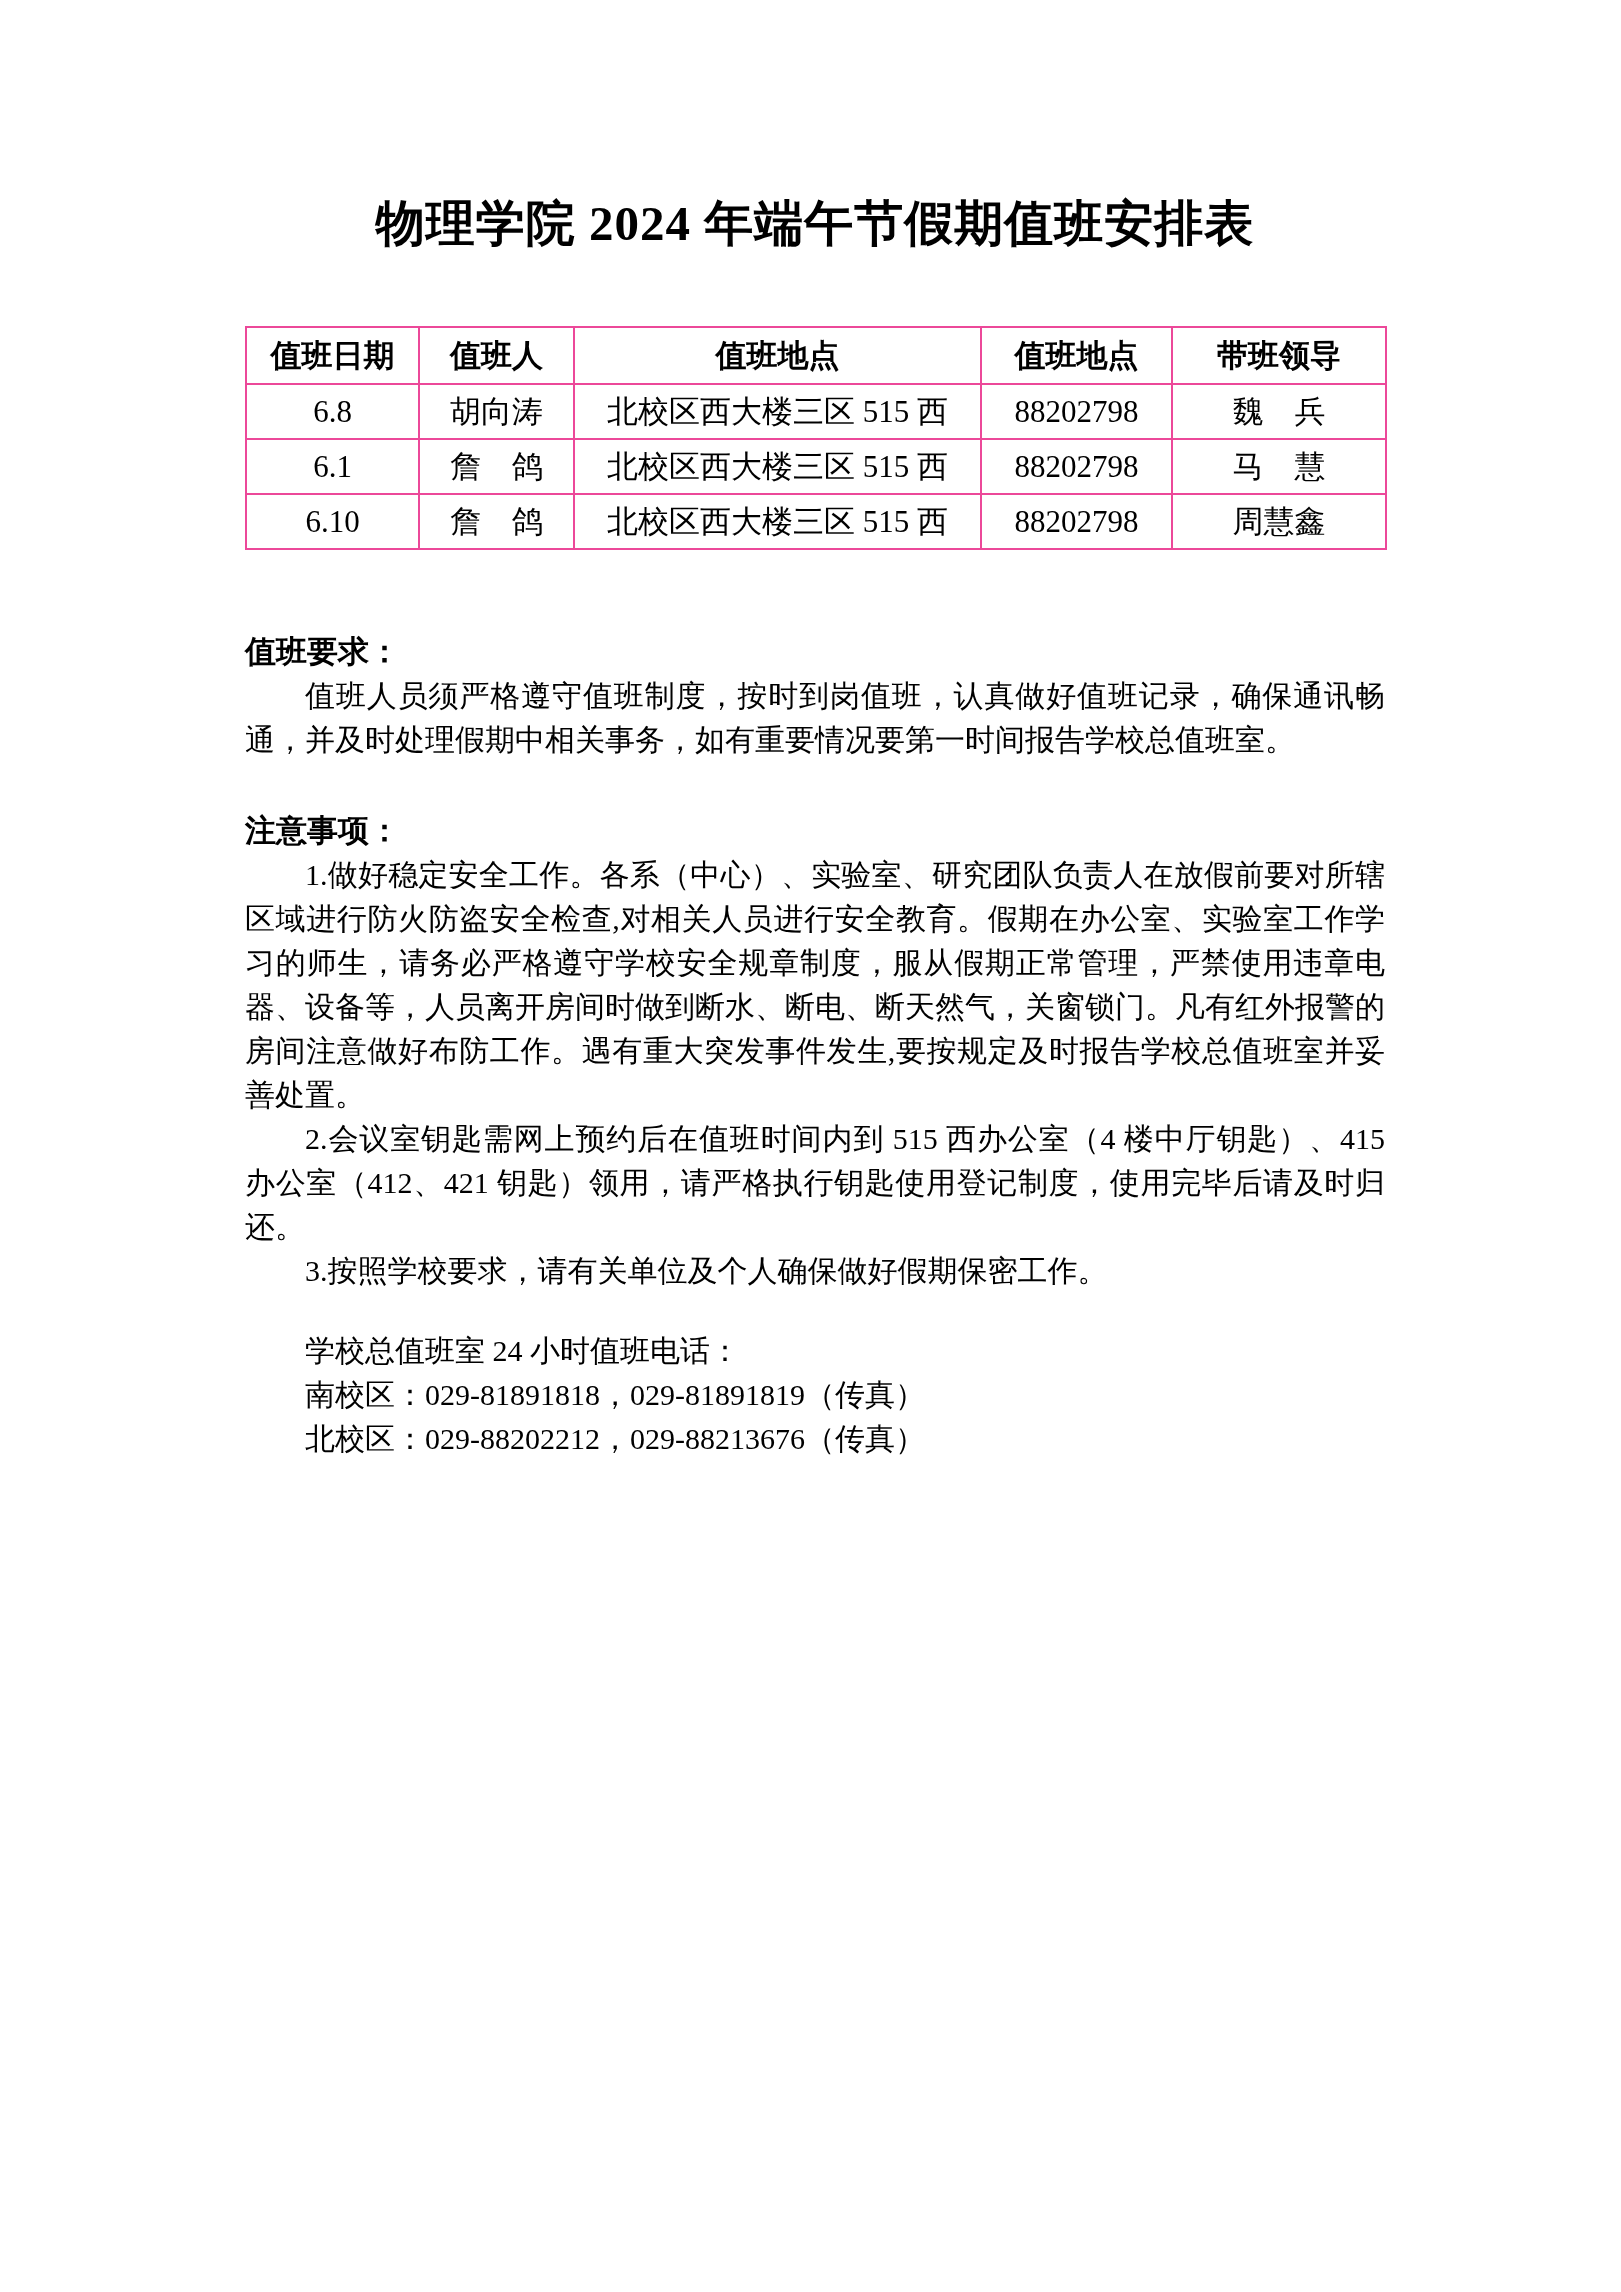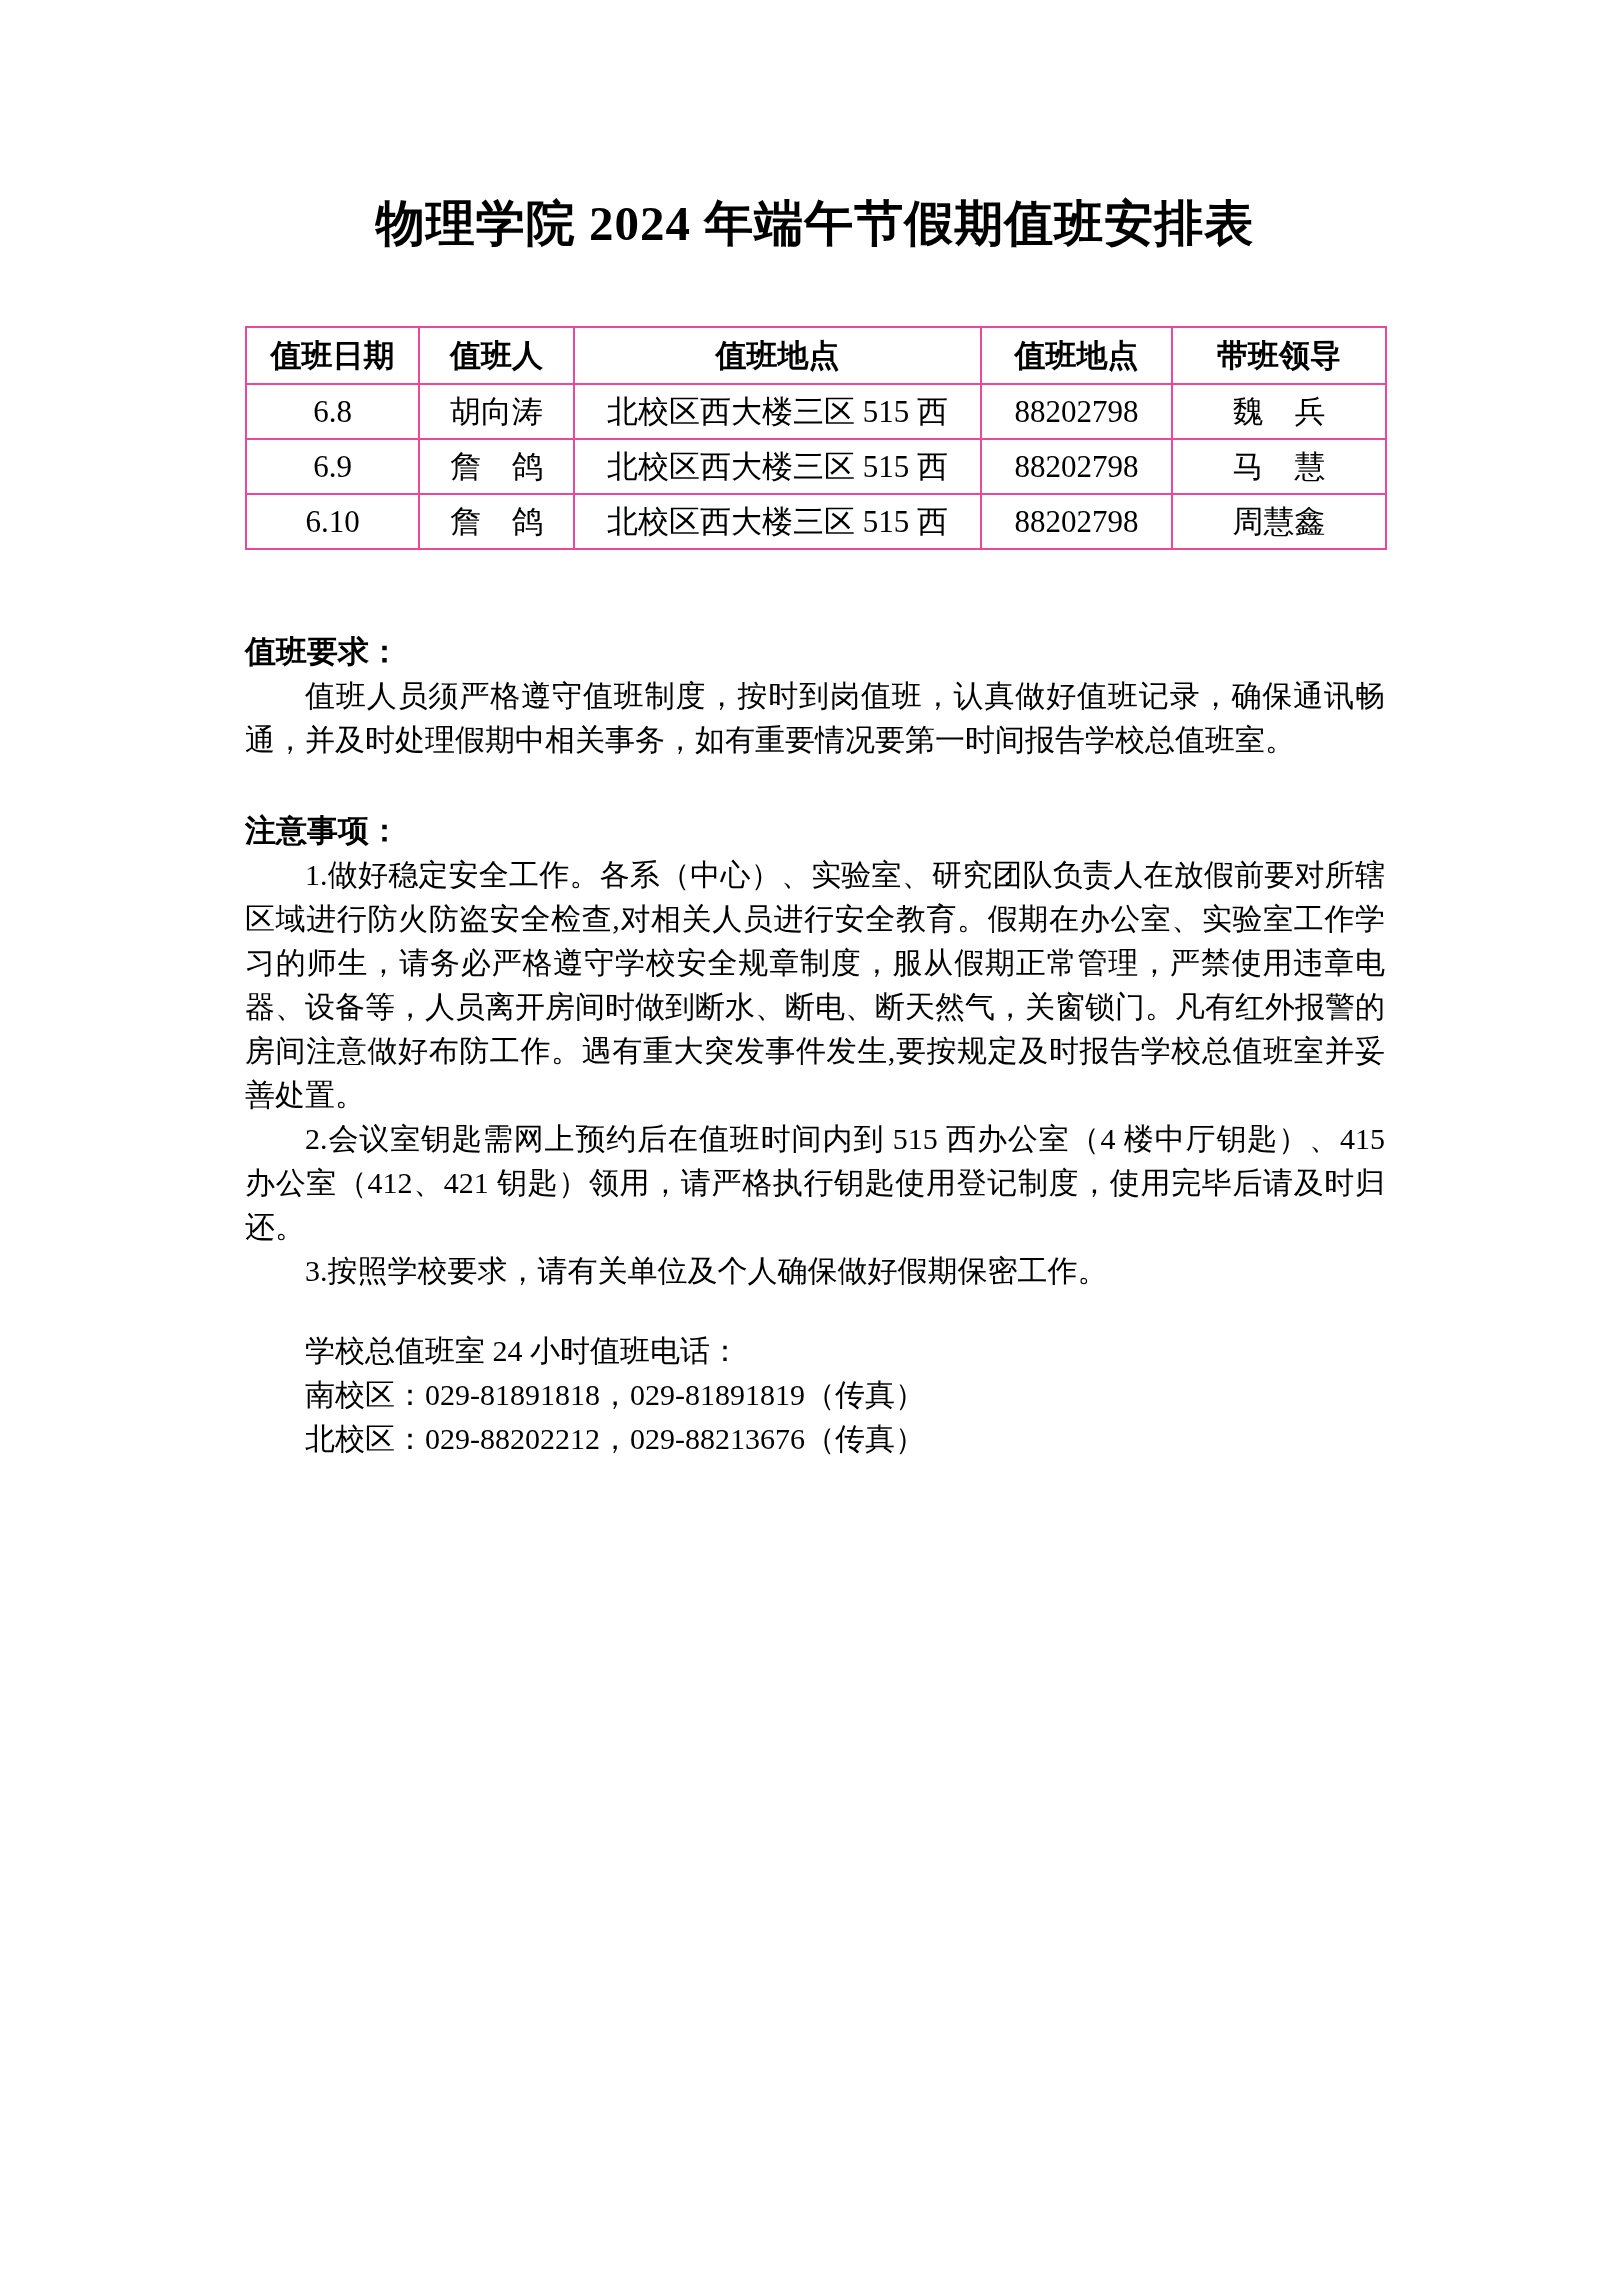--- a/index.html
+++ b/index.html
@@ -111,21 +111,21 @@
       </thead>
       <tbody>
         <tr>
           <td>6.8</td>
           <td>胡向涛</td>
           <td>北校区西大楼三区 515 西</td>
           <td>88202798</td>
           <td>魏　兵</td>
         </tr>
         <tr>
-          <td>6.9</td>
+          <td>6.1</td>
           <td>詹　鸽</td>
           <td>北校区西大楼三区 515 西</td>
           <td>88202798</td>
           <td>马　慧</td>
         </tr>
         <tr>
           <td>6.10</td>
           <td>詹　鸽</td>
           <td>北校区西大楼三区 515 西</td>
           <td>88202798</td>

